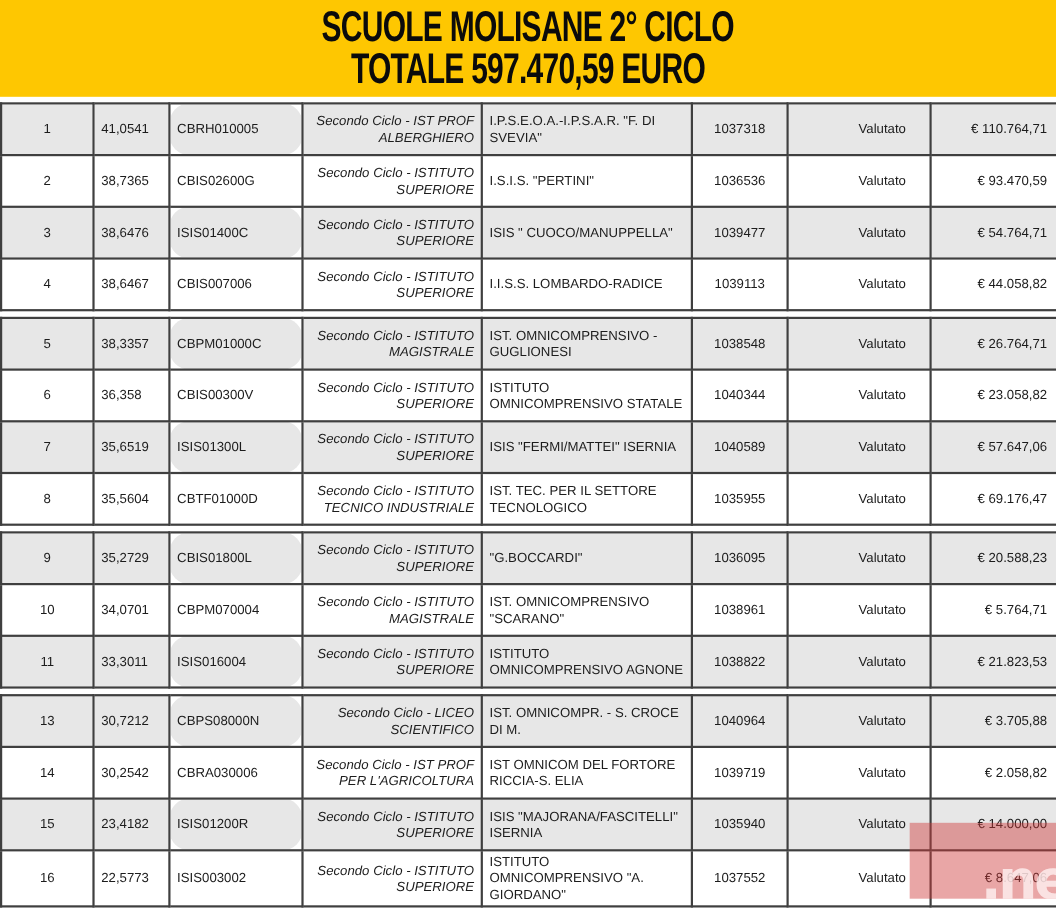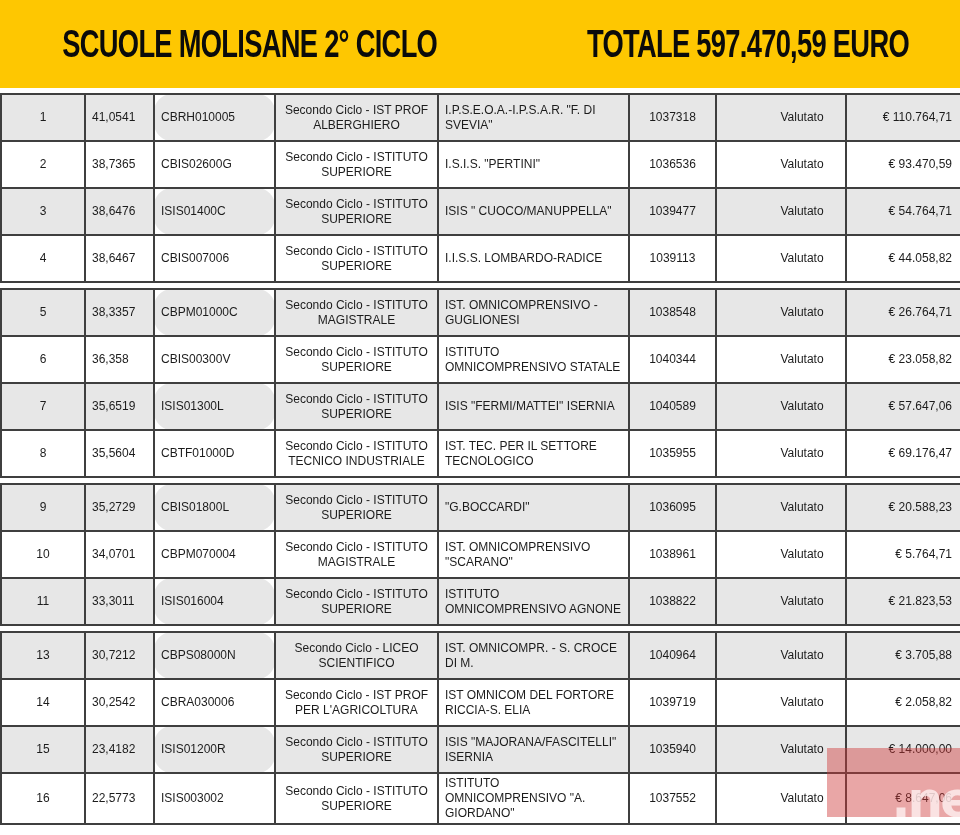--- a/index.html
+++ b/index.html
@@ -7,21 +7,21 @@
     width:960px;height:835px;
     background:#ffffff;
     font-family:"Liberation Sans", sans-serif;
     position:relative;
     overflow:hidden;
   }
   
   .banner{
     width:960px;height:88px;
     background:#fec701;
-    display:flex;flex-direction:row;
+    display:flex;flex-direction:column;
     justify-content:center;align-items:center;
   }
   .banner .line{
     display:inline-block;
     font-weight:700;
     font-size:39px;
     line-height:0.98;
     color:#0b0b0b;
     letter-spacing:-1px;
     transform:scaleX(0.70);
@@ -52,21 +52,21 @@
   .col-score{width:69px;}
   .col-code{width:121px;}
   .col-type{width:163px;}
   .col-name{width:191px;}
   .col-id{width:87px;}
   .col-status{width:130px;}
   .col-amount{width:115px;}
   td.c-rank{text-align:center;}
   td.c-score{text-align:left;}
   td.c-code{text-align:left;border-radius:18px;}
-  td.c-type{text-align:center;}
+  td.c-type{text-align:right;font-style:italic;}
   td.c-name{text-align:left;}
   td.c-id{text-align:center;margin-left:47px;}
   td.c-status{text-align:center;padding-left:48px;}
   td.c-amount{text-align:right;padding-right:8px;margin-left:14px;}
   
   .netlogo{
     position:absolute;
     left:827px;top:748px;
     width:133px;height:69px;
     background:rgba(206,57,57,0.45);

